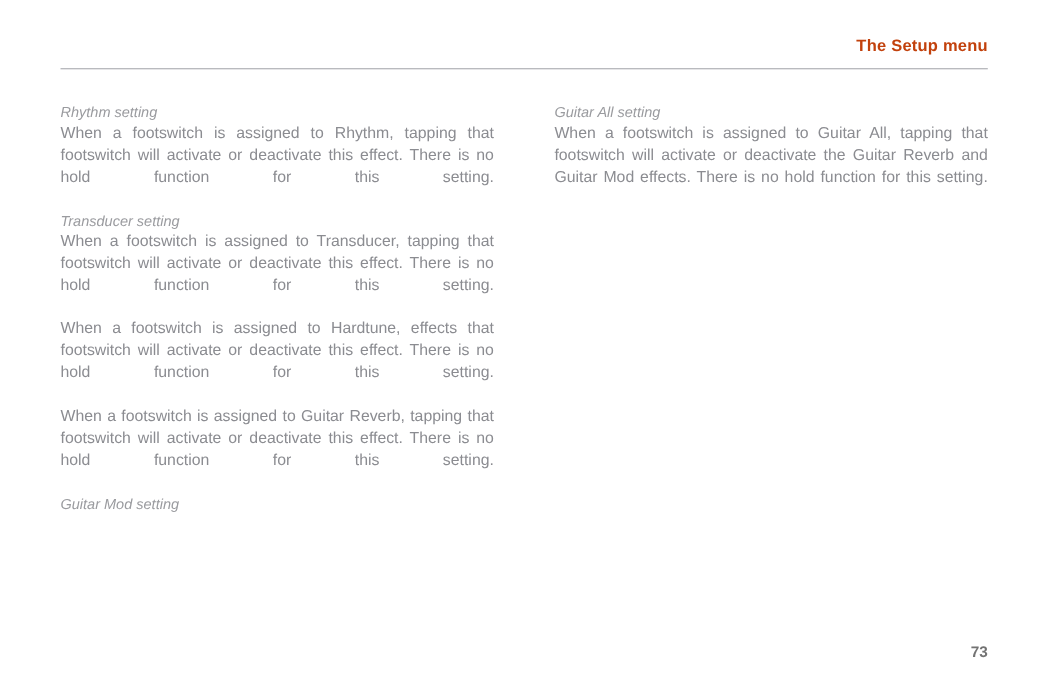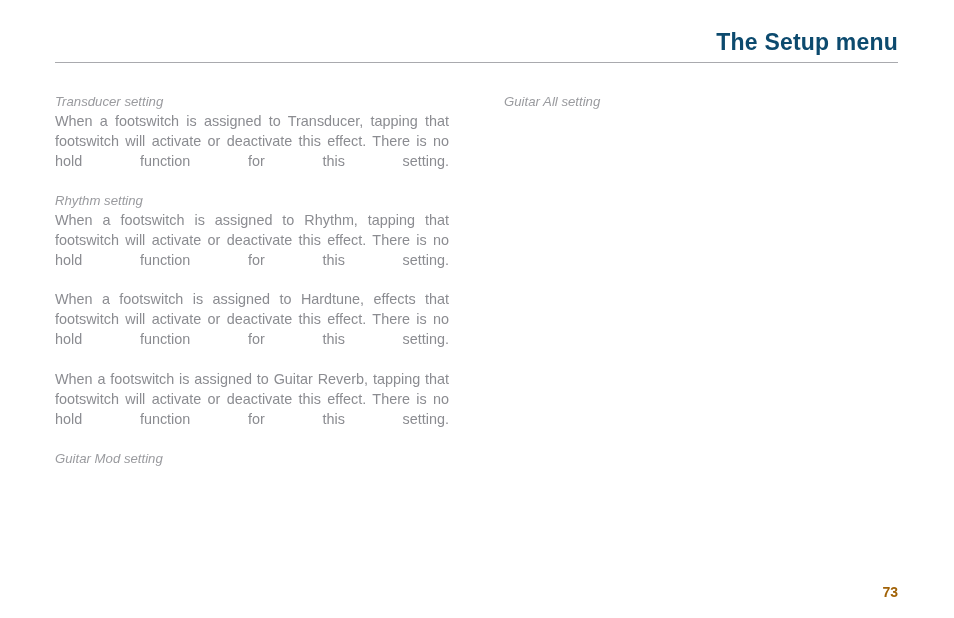--- a/index.html
+++ b/index.html
@@ -26,23 +26,23 @@
     position: absolute;
     left: 55px;
     top: 32px;
     width: 843px;
     height: 26px;
   }
   .header-title {
     position: absolute;
     right: 0;
     top: 0;
-    font-size: 23px;
+    font-size: 15px;
     font-weight: bold;
-    color: #0c4a6e;
+    color: #c2410c;
     letter-spacing: 0.2px;
     white-space: nowrap;
     line-height: 20px;
   }
   .header-rule {
     position: absolute;
     left: 55px;
     top: 62px;
     width: 843px;
     height: 1px;
@@ -93,66 +93,67 @@
   
   .section-body { text-align-last: left; }
 
   
   .page-number {
     position: absolute;
     right: 56px;
     bottom: 18px;
     font-size: 14px;
     font-weight: bold;
-    color: #a16207;
+    color: #737373;
     line-height: 16px;
   }
 </style>
 </head>
 <body>
 
 <div class="page">
 
   <div class="header">
     <div class="header-title">The Setup menu</div>
   </div>
   <div class="header-rule"></div>
 
   <div class="columns">
 
     <div class="column left">
 
       <div class="section">
-        <div class="section-heading">Transducer setting</div>
-        <p class="section-body">When a footswitch is assigned to Transducer, tapping that footswitch will activate or deactivate this effect. There is no hold function for this setting.</p>
+        <div class="section-heading">Rhythm setting</div>
+        <p class="section-body">When a footswitch is assigned to Rhythm, tapping that footswitch will activate or deactivate this effect. There is no hold function for this setting.</p>
       </div>
 
       <div class="section">
-        <div class="section-heading">Rhythm setting</div>
-        <p class="section-body">When a footswitch is assigned to Rhythm, tapping that footswitch will activate or deactivate this effect. There is no hold function for this setting.</p>
+        <div class="section-heading">Transducer setting</div>
+        <p class="section-body">When a footswitch is assigned to Transducer, tapping that footswitch will activate or deactivate this effect. There is no hold function for this setting.</p>
       </div>
 
       <div class="section">
         <p class="section-body">When a footswitch is assigned to Hardtune, effects that footswitch will activate or deactivate this effect. There is no hold function for this setting.</p>
       </div>
 
       <div class="section">
         <p class="section-body">When a footswitch is assigned to Guitar Reverb, tapping that footswitch will activate or deactivate this effect. There is no hold function for this setting.</p>
       </div>
 
       <div class="section">
         <div class="section-heading">Guitar Mod setting</div>
       </div>
 
     </div>
 
     <div class="column right">
 
       <div class="section">
         <div class="section-heading">Guitar All setting</div>
+        <p class="section-body">When a footswitch is assigned to Guitar All, tapping that footswitch will activate or deactivate the Guitar Reverb and Guitar Mod effects. There is no hold function for this setting.</p>
       </div>
 
     </div>
 
   </div>
 
   <div class="page-number">73</div>
 
 </div>
 

